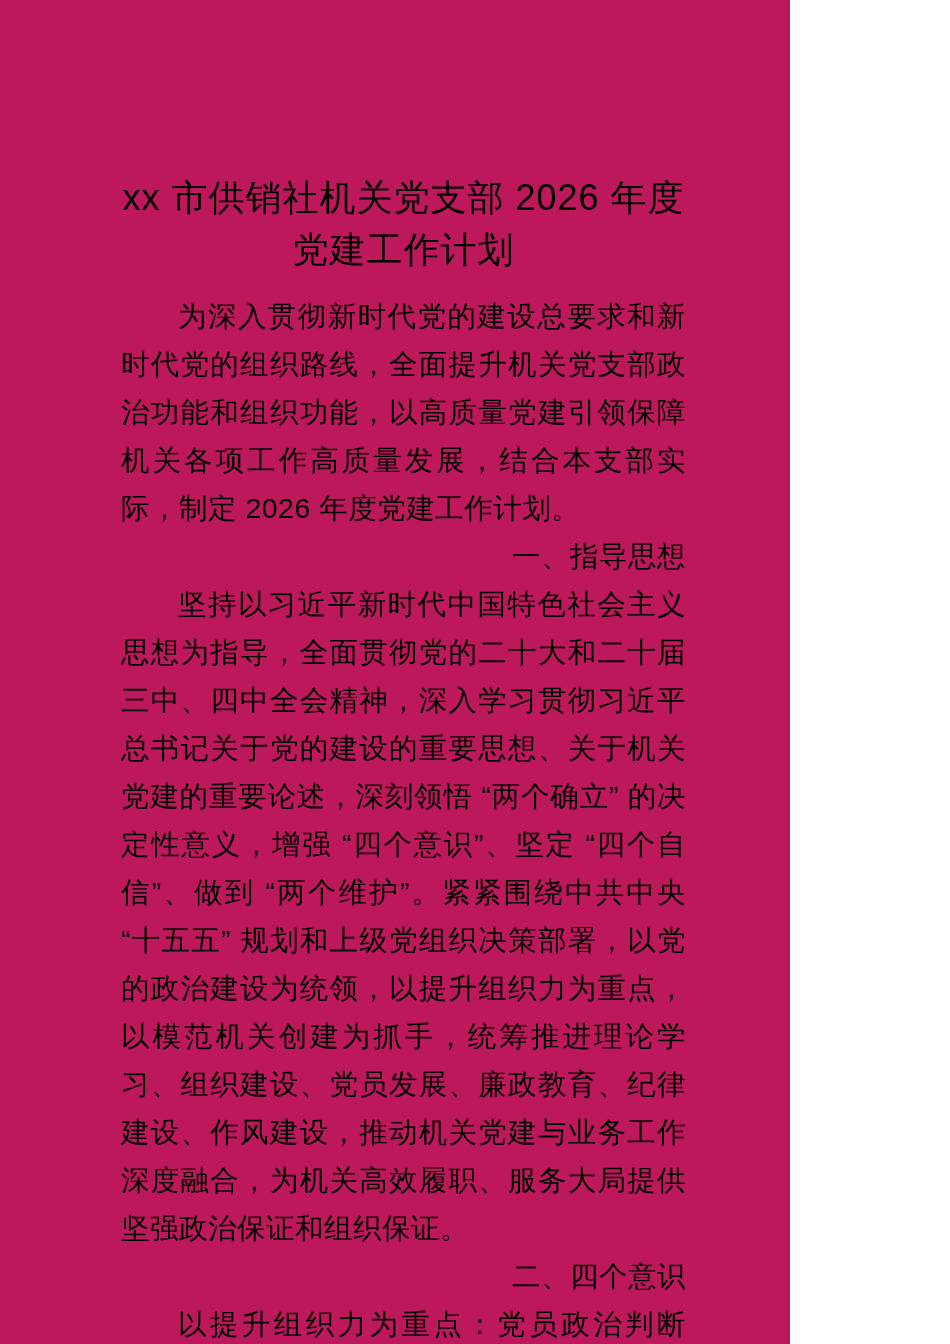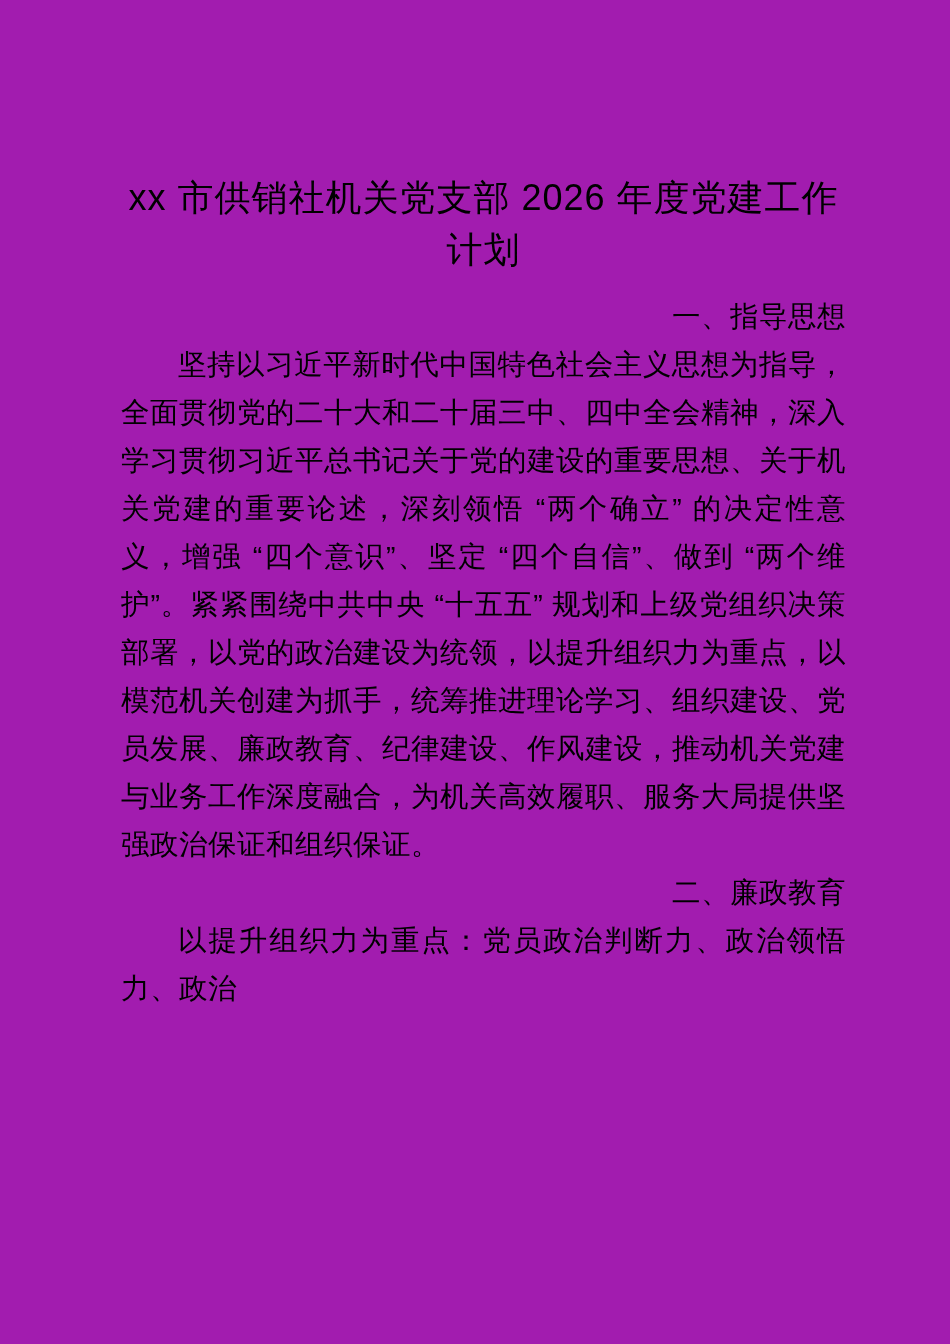--- a/index.html
+++ b/index.html
@@ -2,23 +2,23 @@
 <html><head>
 <meta charset="utf-8">
 <style>
   html, body {
     margin: 0;
     padding: 0;
     background: #ffffff;
   }
   .page {
     position: relative;
-    width: 950px;
+    width: 790px;
     height: 1344px;
-    background: #a21caf;
+    background: #be185d;
     overflow: hidden;
     font-family: "Liberation Sans", "DejaVu Sans", sans-serif;
     color: #000000;
     box-sizing: border-box;
     padding: 172px 104px 0 121px;
   }
   .doc-title {
     font-size: 36px;
     font-weight: 400;
     line-height: 52px;
@@ -45,22 +45,23 @@
     letter-spacing: 0.5px;
   }
 </style>
 </head>
 <body>
 
 <div class="page">
 
   <h1 class="doc-title">xx 市供销社机关党支部 2026 年度党建工作计划</h1>
 
+  <p class="doc-para">为深入贯彻新时代党的建设总要求和新时代党的组织路线，全面提升机关党支部政治功能和组织功能，以高质量党建引领保障机关各项工作高质量发展，结合本支部实际，制定 2026 年度党建工作计划。</p>
 
   <h2 class="doc-heading">一、指导思想</h2>
 
   <p class="doc-para">坚持以习近平新时代中国特色社会主义思想为指导，全面贯彻党的二十大和二十届三中、四中全会精神，深入学习贯彻习近平总书记关于党的建设的重要思想、关于机关党建的重要论述，深刻领悟 “两个确立” 的决定性意义，增强 “四个意识”、坚定 “四个自信”、做到 “两个维护”。紧紧围绕中共中央 “十五五” 规划和上级党组织决策部署，以党的政治建设为统领，以提升组织力为重点，以模范机关创建为抓手，统筹推进理论学习、组织建设、党员发展、廉政教育、纪律建设、作风建设，推动机关党建与业务工作深度融合，为机关高效履职、服务大局提供坚强政治保证和组织保证。</p>
 
-  <h2 class="doc-heading">二、廉政教育</h2>
+  <h2 class="doc-heading">二、四个意识</h2>
 
   <p class="doc-para">以提升组织力为重点：党员政治判断力、政治领悟力、政治</p>
 
 </div>
 
 </body></html>

